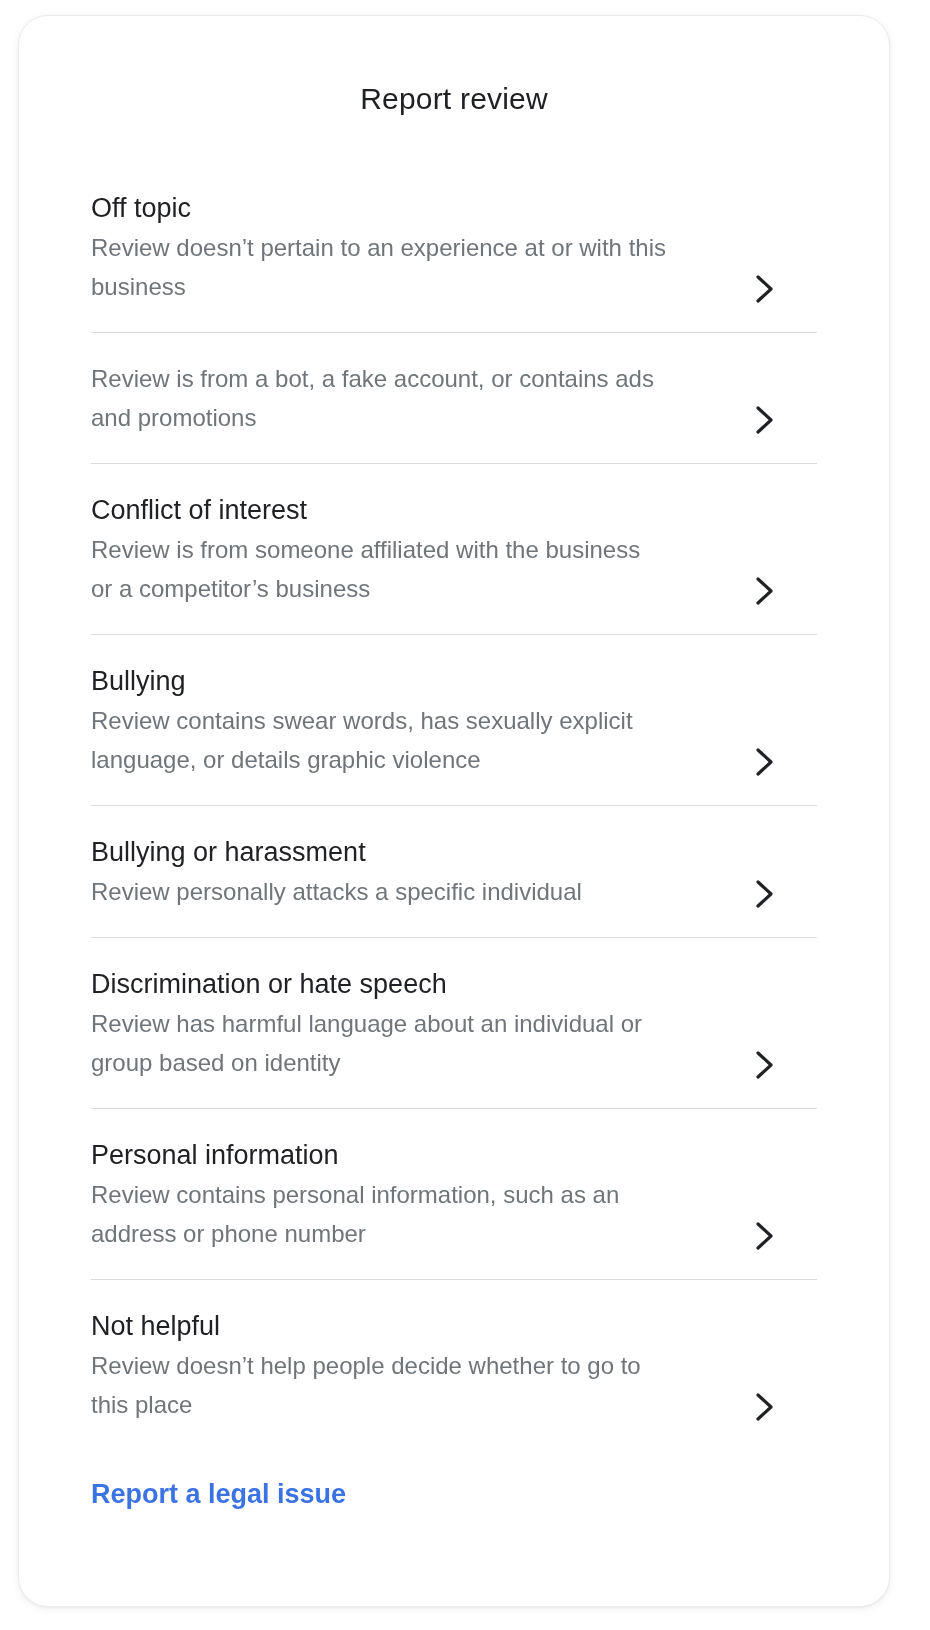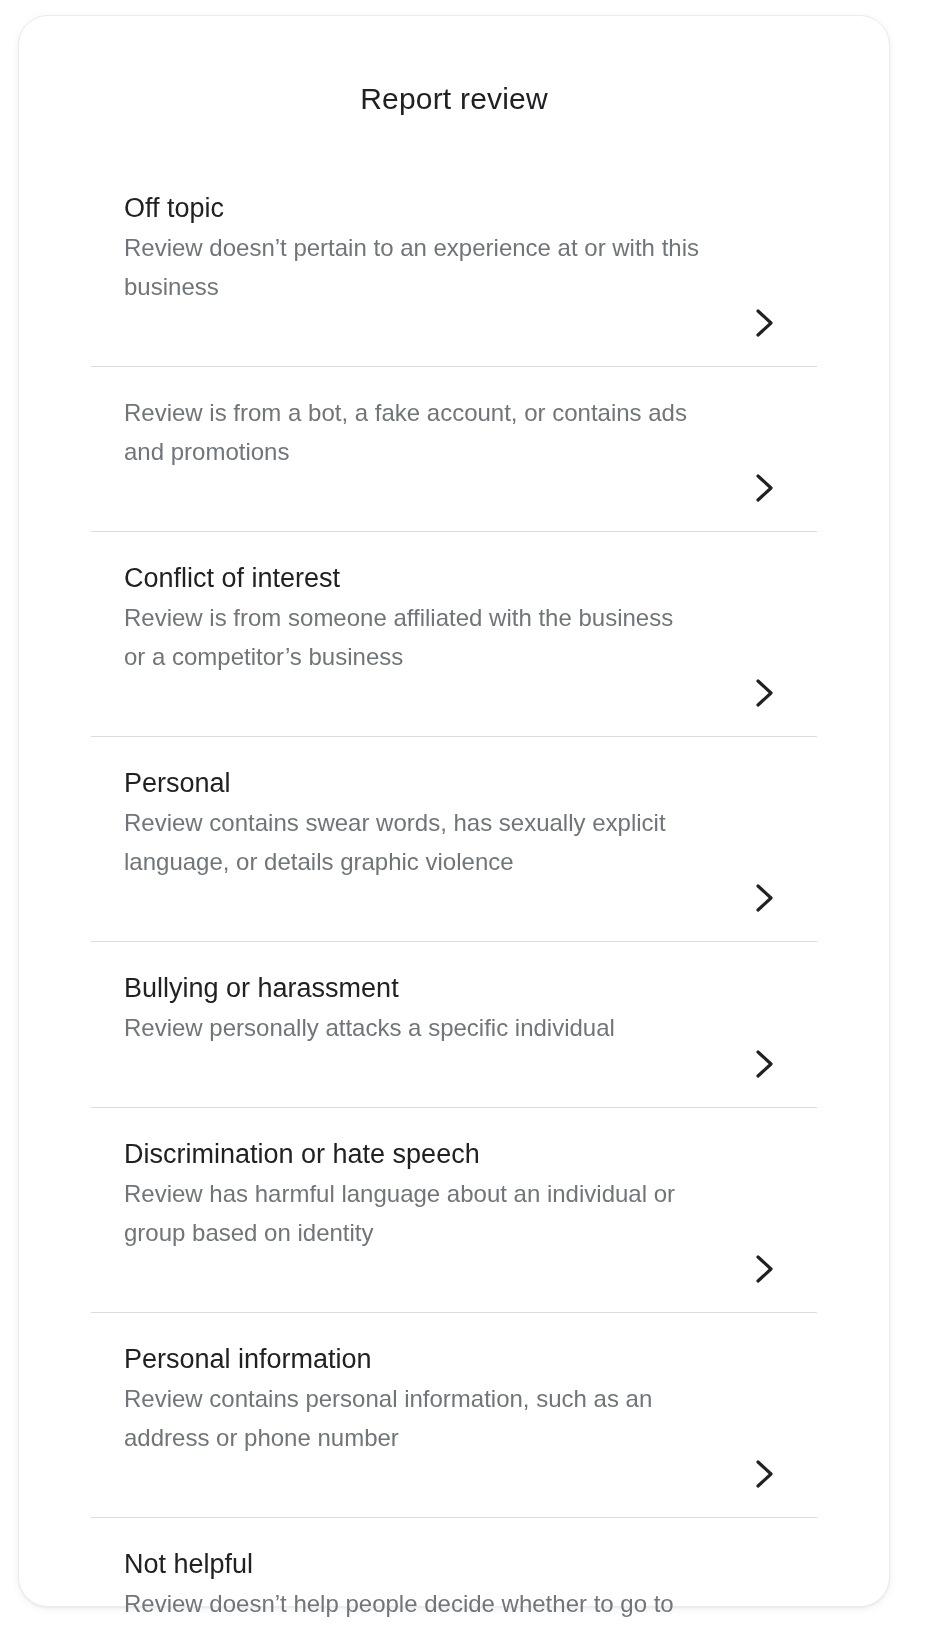--- a/index.html
+++ b/index.html
@@ -23,24 +23,23 @@
     font-size: 30px;
     line-height: 38px;
     font-weight: 500;
     letter-spacing: .2px;
     color: var(--title, #202124);
     text-align: center;
     margin-bottom: 44px;
   }
   .item {
     display: flex;
-    align-items: center;
+    align-items: flex-end;
     padding: 26px 0;
     cursor: pointer;
-    flex-direction: column;
   }
   .item-text { width: 660px; }
   .item-title {
     font-size: 27px;
     line-height: 40px;
     color: var(--item-label, #202124);
   }
   .item-desc {
     font-size: 24px;
     line-height: 39px;
@@ -113,21 +112,21 @@
     <span class="chevron">
       <svg width="26" height="34" viewBox="0 0 26 34">
           <path d="M7 5 L20 17 L7 29" fill="none" stroke="currentColor" stroke-width="3.2" stroke-linecap="round" stroke-linejoin="round"></path>
         </svg>
     </span>
   </div>
   <div class="divider"></div>
 
   <div class="item">
     <div class="item-text">
-      <div class="item-title">Personal</div>
+      <div class="item-title">Bullying</div>
       <div class="item-desc">Review contains swear words, has sexually explicit
 language, or details graphic violence</div>
     </div>
     <span class="chevron">
       <svg width="26" height="34" viewBox="0 0 26 34">
           <path d="M7 5 L20 17 L7 29" fill="none" stroke="currentColor" stroke-width="3.2" stroke-linecap="round" stroke-linejoin="round"></path>
         </svg>
     </span>
   </div>
   <div class="divider"></div>

